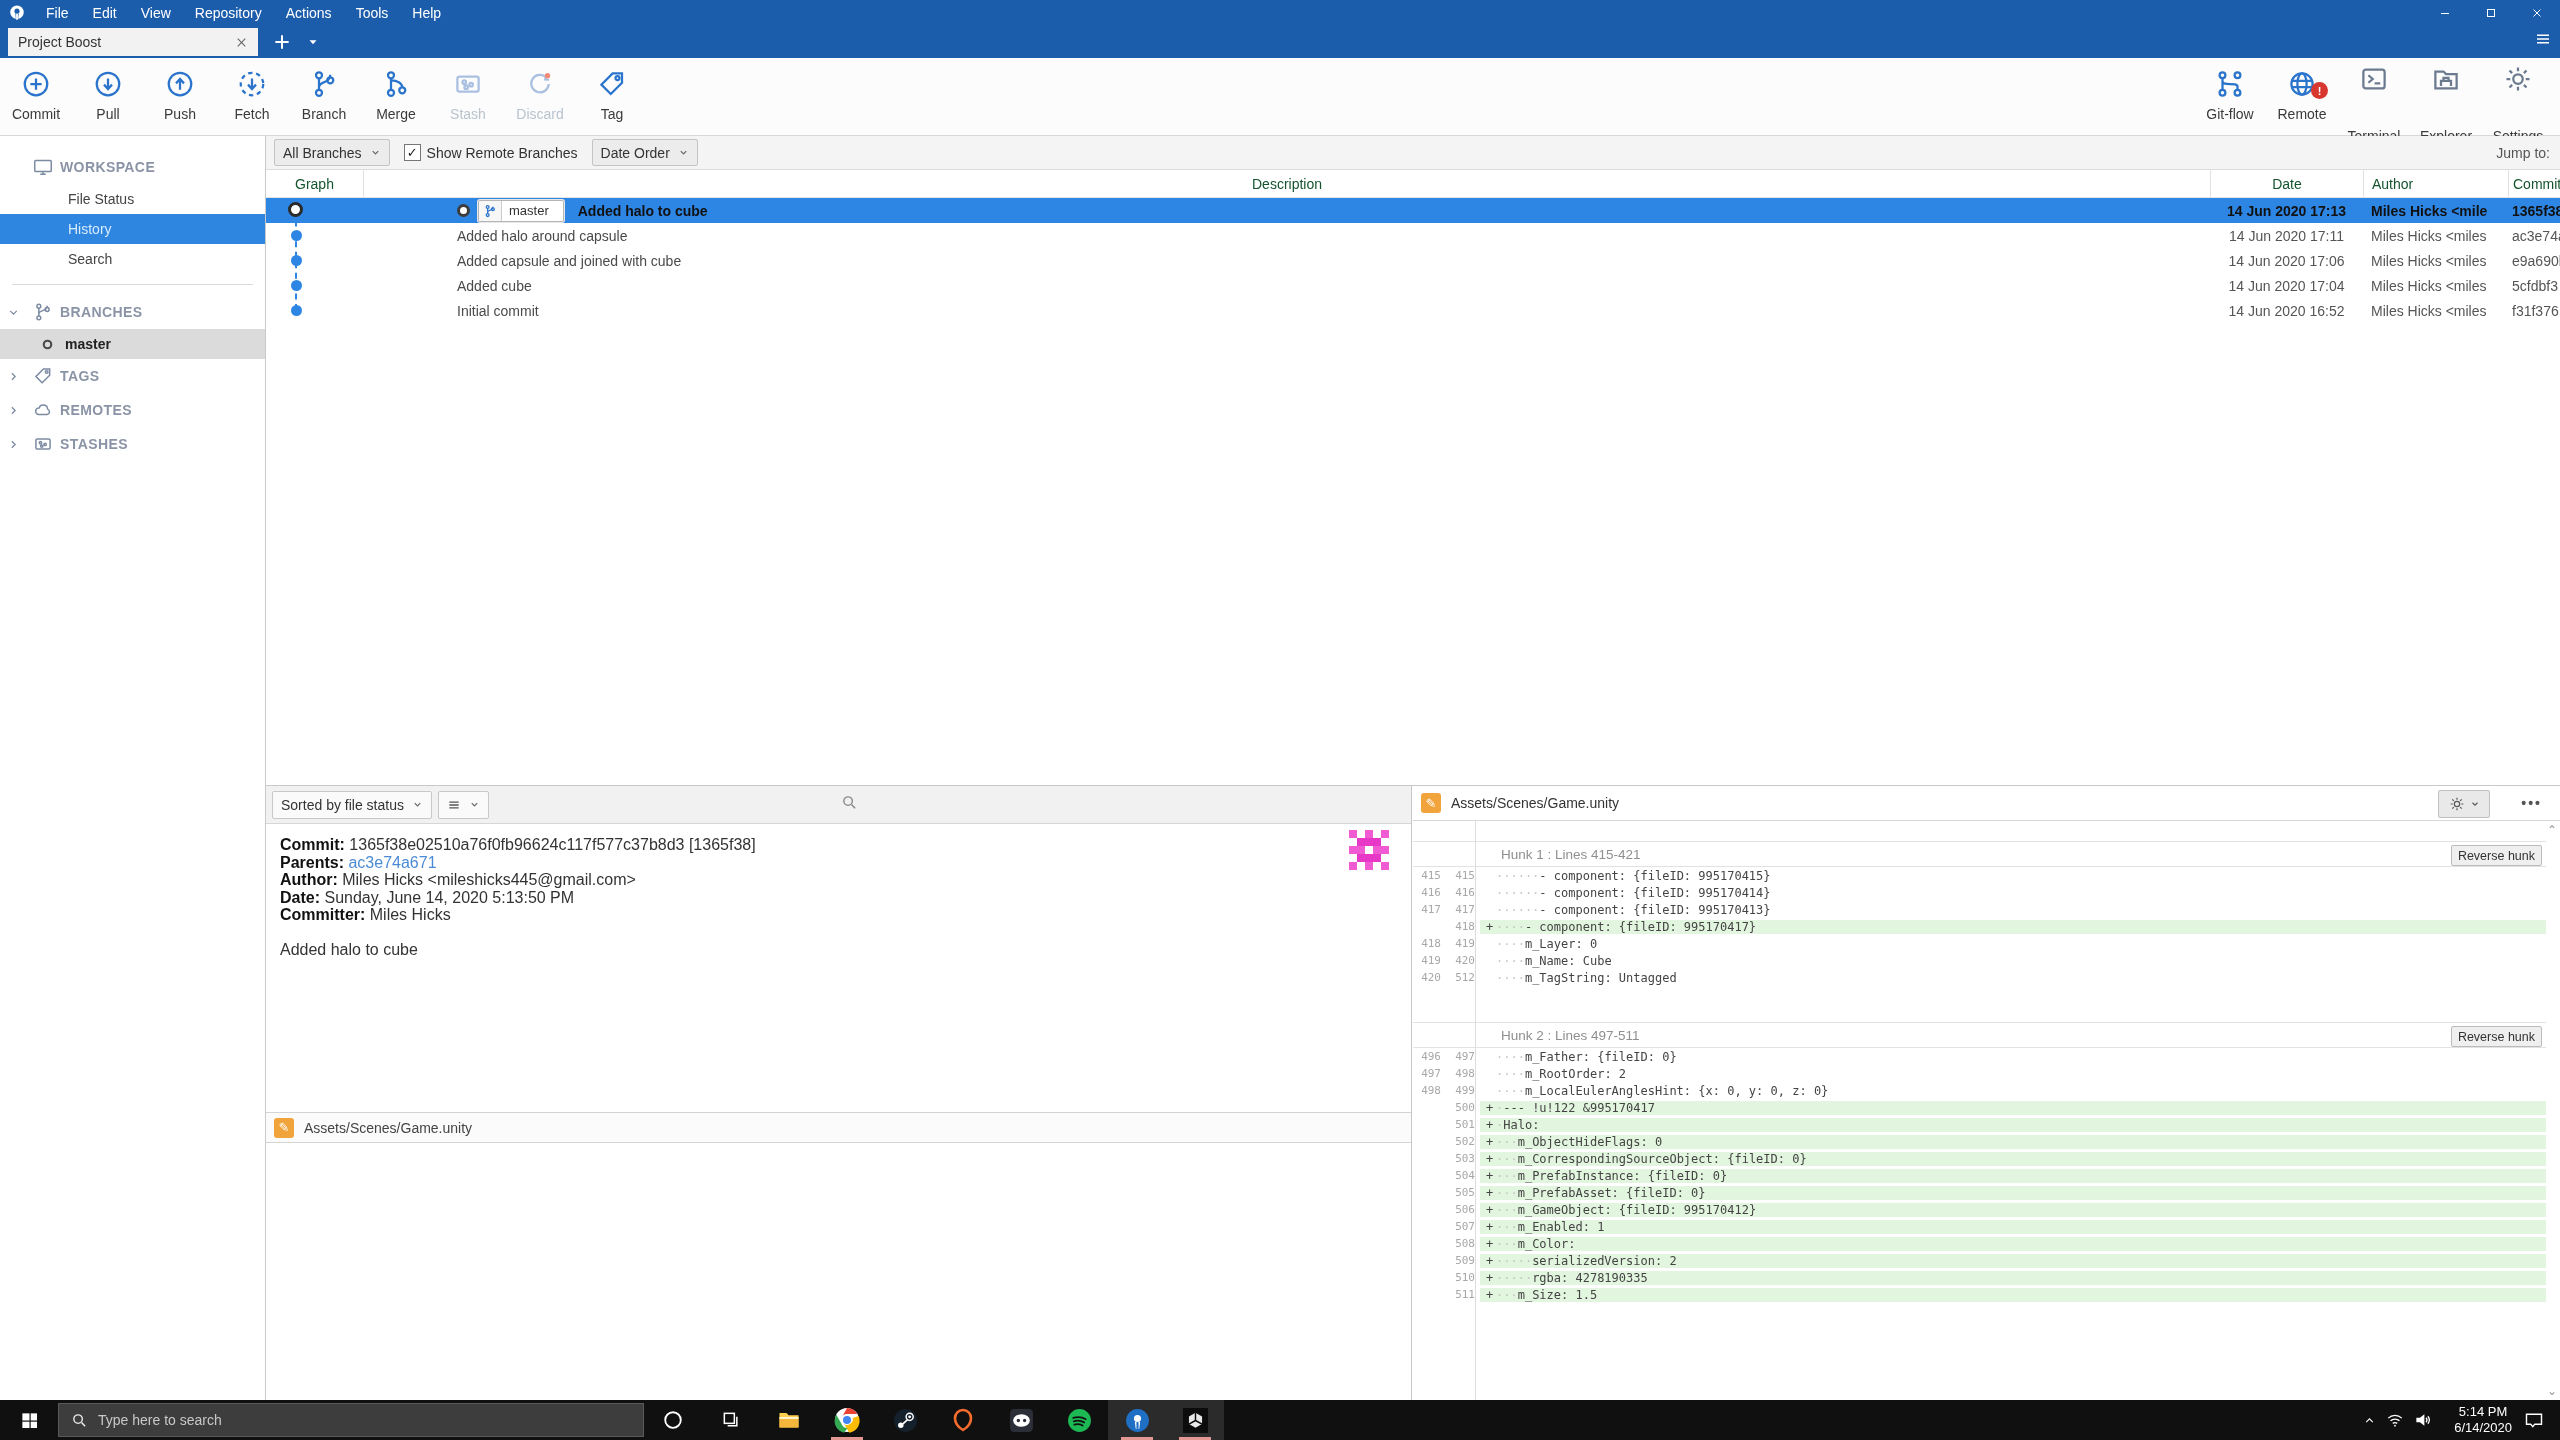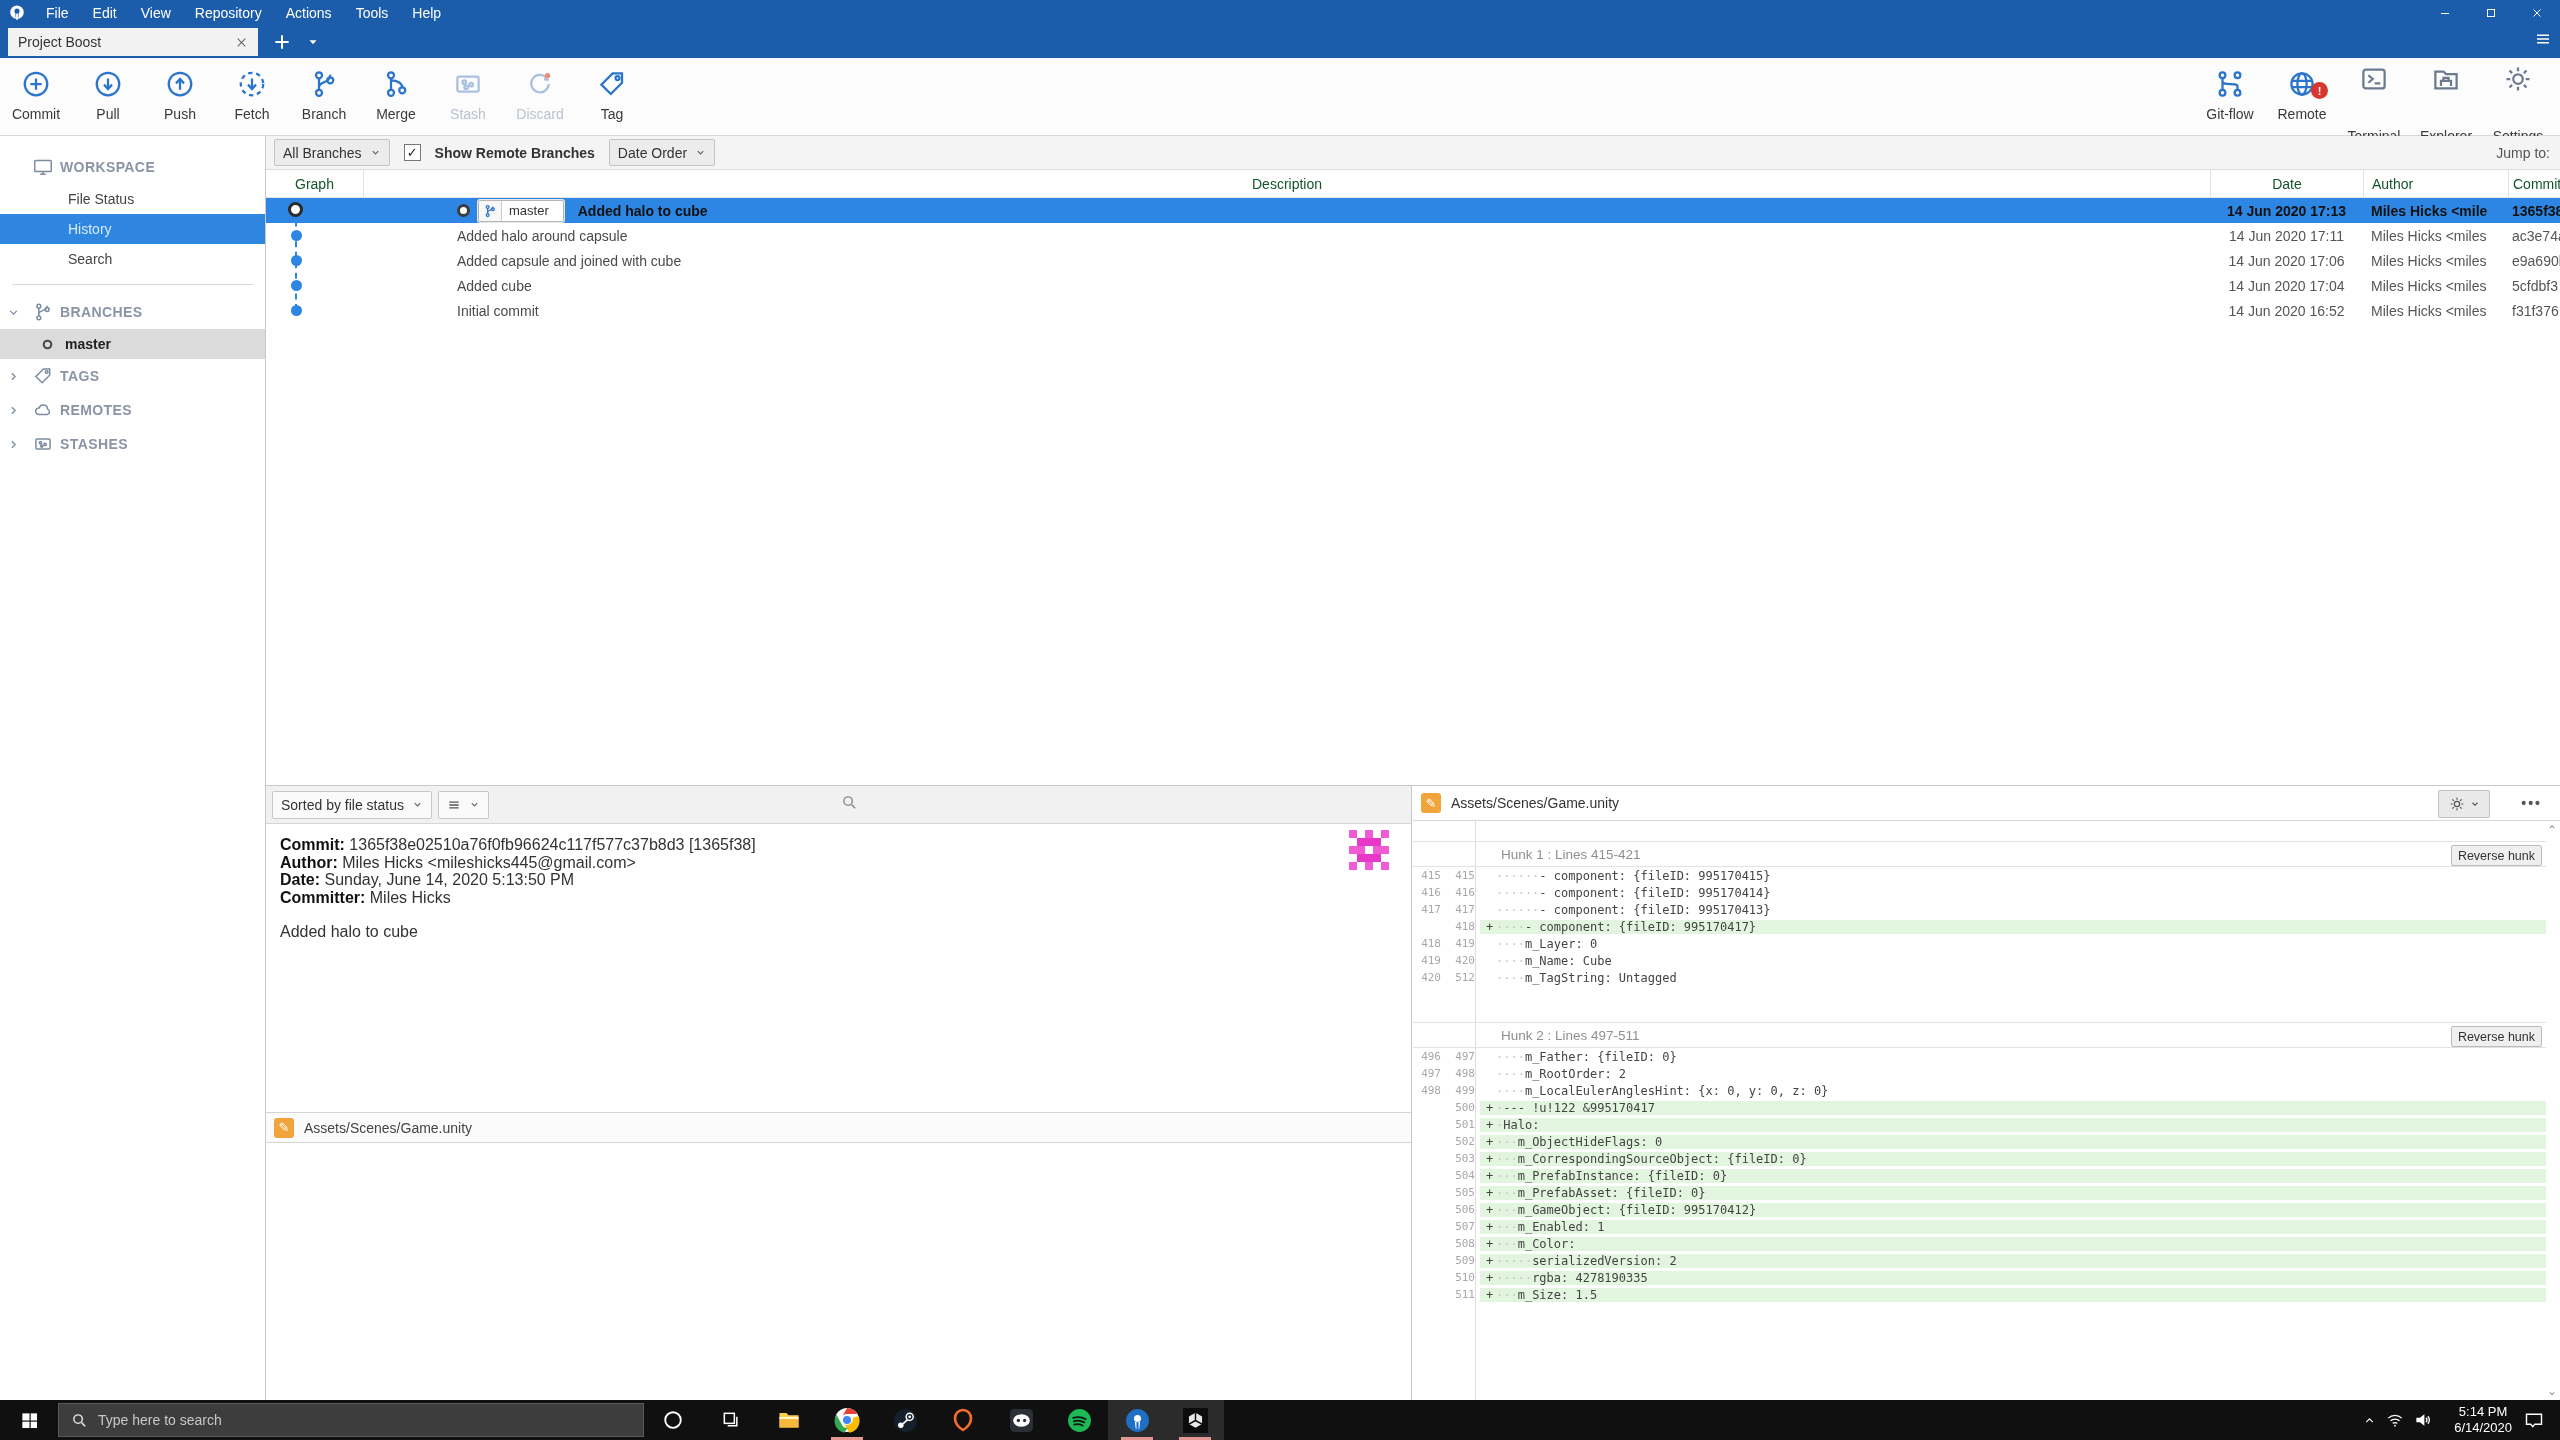--- a/index.html
+++ b/index.html
@@ -50,21 +50,21 @@
   .sb-branch .icon{margin:0 10px 0 40px;color:#4a4a4a;}
 
   
   #filterbar{left:266px;top:136px;width:2294px;height:34px;background:#f4f4f4;border-bottom:1px solid #dcdcdc;
              box-sizing:border-box;display:flex;align-items:center;font-size:14px;color:#333;}
   .filter-btn{height:25px;background:#ececec;border:1px solid #c4c4c4;border-radius:2px;display:flex;
               align-items:center;padding:0 8px;margin-left:8px;font-size:14px;color:#333;}
   .filter-btn .caret{margin-left:8px;color:#666;}
   #remote-check{width:15px;height:15px;border:1px solid #777;background:#fff;margin-left:14px;display:flex;
                 align-items:center;justify-content:center;font-size:13px;color:#222;}
-  #remote-label{margin-left:14px;font-weight:bold;}
+  #remote-label{margin-left:6px;}
   #jump-label{position:absolute;right:10px;color:#555;}
   #colheader{left:266px;top:170px;width:2294px;height:28px;background:#fff;border-bottom:1px solid #e4e4e4;
              box-sizing:border-box;display:flex;font-size:14px;color:#14532d;align-items:center;}
   .col{box-sizing:border-box;height:100%;display:flex;align-items:center;border-left:1px solid #e2e2e2;}
   .col:first-child{border-left:none;}
   .col-graph{width:97px;justify-content:center;}
   .col-desc{flex:1;justify-content:center;}
   .col-date{width:153px;justify-content:center;}
   .col-author{width:145px;padding-left:8px;overflow:hidden;white-space:nowrap;}
   .col-commit{width:52px;padding-left:4px;overflow:hidden;white-space:nowrap;}
@@ -560,20 +560,21 @@
       <span id="pl-search" class="icon">
           <svg width="17" height="17" viewBox="0 0 24 24" stroke="currentColor" stroke-width="2" fill="none">
             <circle cx="10" cy="10" r="6"></circle>
             <path d="M15 15l5 5"></path>
           </svg>
         </span>
     </div>
     <div id="commit-info">
       <div id="commit-fields">
           <div><b>Commit: </b><span>1365f38e02510a76f0fb96624c117f577c37b8d3 [1365f38]</span></div>
+          <div><b>Parents: </b><span class="link">ac3e74a671</span></div>
           <div><b>Author: </b><span>Miles Hicks &lt;mileshicks445@gmail.com&gt;</span></div>
           <div><b>Date: </b><span>Sunday, June 14, 2020 5:13:50 PM</span></div>
           <div><b>Committer: </b><span>Miles Hicks</span></div>
         </div>
       <div id="commit-msg">Added halo to cube</div>
       <div id="avatar"><svg width="40" height="40" viewBox="0 0 40 40">
             <rect width="40" height="40" fill="#fff"></rect>
             <rect x="0" y="0" width="8" height="8" fill="#f05ad2"></rect>
             <rect x="16" y="0" width="8" height="8" fill="#f05ad2"></rect>
             <rect x="32" y="0" width="8" height="8" fill="#f05ad2"></rect>

